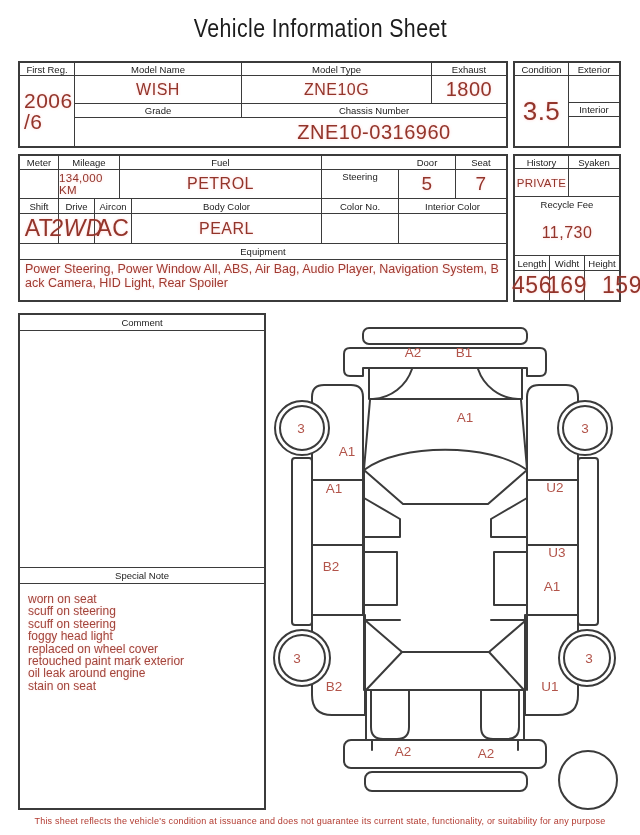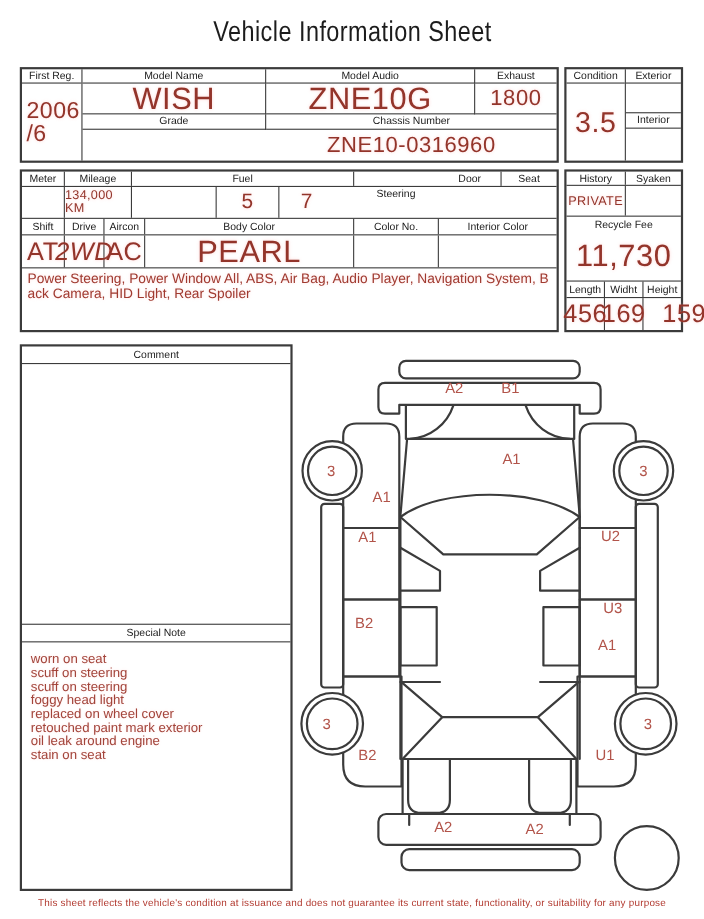--- a/index.html
+++ b/index.html
@@ -9,21 +9,21 @@
   #title span{display:inline-block;transform:scaleX(.82);transform-origin:center;letter-spacing:.5px;}
   .box{border:2px solid #3b3b3b;}
   .hdr{display:flex;align-items:center;justify-content:center;font-size:9.5px;color:#1b1b1b;box-sizing:border-box;}
   .val{display:flex;align-items:center;justify-content:center;color:#93342a;box-sizing:border-box;
        text-shadow:0 0 3px rgba(255,160,160,.45);letter-spacing:.5px;}
   .bB{border-bottom:1.5px solid #3b3b3b;}
   .bR{border-right:1.5px solid #3b3b3b;}
   .bT{border-top:1.5px solid #3b3b3b;}
   .row{display:flex;box-sizing:border-box;}
   .row>div{box-sizing:border-box;}
-  .f26{font-size:26px;} .f21{font-size:28px;} .f20{font-size:20px;} .f19{font-size:19px;}
+  .f26{font-size:26px;} .f21{font-size:16px;} .f20{font-size:20px;} .f19{font-size:19px;}
   .f17{font-size:23px;} .f12{font-size:11.5px;letter-spacing:.3px;}
   #first-reg-val{flex-direction:column;align-items:flex-start;padding-left:4px;font-size:21px;line-height:21px;}
   #equip-text{color:#a03a30;font-size:12.5px;line-height:13.5px;padding:3px 3px 0 5px;word-break:break-all;
               text-shadow:0 0 3px rgba(255,170,170,.4);}
   #note-lines{padding:9px 6px 0 8px;color:#a2443a;font-size:12px;line-height:12.4px;
               text-shadow:0 0 2px rgba(255,170,170,.35);}
   #footer{top:816px;left:0;width:640px;text-align:center;color:#b23a30;font-size:9px;letter-spacing:.2px;}
   #car-svg path,#car-svg rect,#car-svg circle{stroke:#3b3b3b;stroke-width:2;fill:none;stroke-linejoin:round;stroke-linecap:round;}
   #car-svg .wheel{fill:#ffffff;}
   #diagram-labels text{fill:#b2544a;font-size:13.5px;text-anchor:middle;font-family:"Liberation Sans",sans-serif;}
@@ -39,21 +39,21 @@
     <div class="abs bR" style="left:0;top:0;width:55px;height:83px;">
       <div class="hdr bB" style="height:13px;">First Reg.</div>
       <div id="first-reg-val" class="val" style="height:70px;">
         <span>2006</span>
         <span>/6</span>
       </div>
     </div>
     <div class="abs hdr bR bB" style="left:55px;top:0;width:167px;height:13px;">Model Name</div>
     <div class="abs val f21 bR bB" style="left:55px;top:13px;width:167px;height:28px;">WISH</div>
     <div class="abs hdr bR bB" style="left:55px;top:41px;width:167px;height:14px;">Grade</div>
-    <div class="abs hdr bR bB" style="left:222px;top:0;width:190px;height:13px;">Model Audio</div>
+    <div class="abs hdr bR bB" style="left:222px;top:0;width:190px;height:13px;">Model Type</div>
     <div class="abs val f21 bR bB" style="left:222px;top:13px;width:190px;height:28px;">ZNE10G</div>
     <div class="abs hdr bB" style="left:222px;top:41px;width:264px;height:14px;">Chassis Number</div>
     <div class="abs val f20" style="left:222px;top:55px;width:264px;height:28px;">ZNE10-0316960</div>
     <div class="abs hdr bB" style="left:412px;top:0;width:74px;height:13px;">Exhaust</div>
     <div class="abs val f20 bB" style="left:412px;top:13px;width:74px;height:28px;">1800</div>
   </div>
 
   <div class="abs box" style="left:513px;top:61px;width:108px;height:87px;">
     <div class="abs bR" style="left:0;top:0;width:54px;height:83px;">
       <div class="hdr bB" style="height:13px;">Condition</div>
@@ -70,40 +70,42 @@
       <div class="hdr bR" style="width:39px;">Meter</div>
       <div class="hdr bR" style="width:61px;">Mileage</div>
       <div class="hdr bR" style="width:202px;">Fuel</div>
       <div class="hdr bR" style="width:77px;margin-top:20px;">Steering</div>
       <div class="hdr bR" style="width:57px;">Door</div>
       <div class="hdr" style="width:50px;">Seat</div>
     </div>
     <div class="row bB" style="height:29px;">
       <div class="val bR" style="width:39px;"></div>
       <div class="val f12 bR" style="width:61px;">134,000 KM</div>
+      <div class="val f21 bR" style="width:202px;">PETROL</div>
       <div class="val bR" style="width:77px;"></div>
       <div class="val f19 bR" style="width:57px;">5</div>
       <div class="val f19" style="width:50px;">7</div>
     </div>
     <div class="row bB" style="height:15px;">
       <div class="hdr bR" style="width:39px;">Shift</div>
       <div class="hdr bR" style="width:36px;">Drive</div>
       <div class="hdr bR" style="width:37px;">Aircon</div>
       <div class="hdr bR" style="width:190px;">Body Color</div>
       <div class="hdr bR" style="width:77px;">Color No.</div>
       <div class="hdr" style="width:107px;">Interior Color</div>
     </div>
     <div class="row bB" style="height:30px;">
       <div class="val f17 bR" style="width:39px;">AT</div>
       <div class="val f17 bR" style="width:36px;font-style:italic;">2WD</div>
       <div class="val f17 bR" style="width:37px;">AC</div>
       <div class="val f21 bR" style="width:190px;">PEARL</div>
       <div class="val bR" style="width:77px;"></div>
       <div class="val" style="width:107px;"></div>
     </div>
+    <div class="hdr bB" style="height:16px;">Equipment</div>
     <div id="equip-text">Power Steering, Power Window  All, ABS, Air Bag, Audio Player, Navigation System, Back Camera, HID Light, Rear Spoiler</div>
   </div>
 
   <div class="abs box" style="left:513px;top:154px;width:108px;height:148px;">
     <div class="row bB" style="height:13px;">
       <div class="hdr bR" style="width:54px;">History</div>
       <div class="hdr" style="width:50px;">Syaken</div>
     </div>
     <div class="row bB" style="height:28px;">
       <div class="val f12 bR" style="width:54px;">PRIVATE</div>

